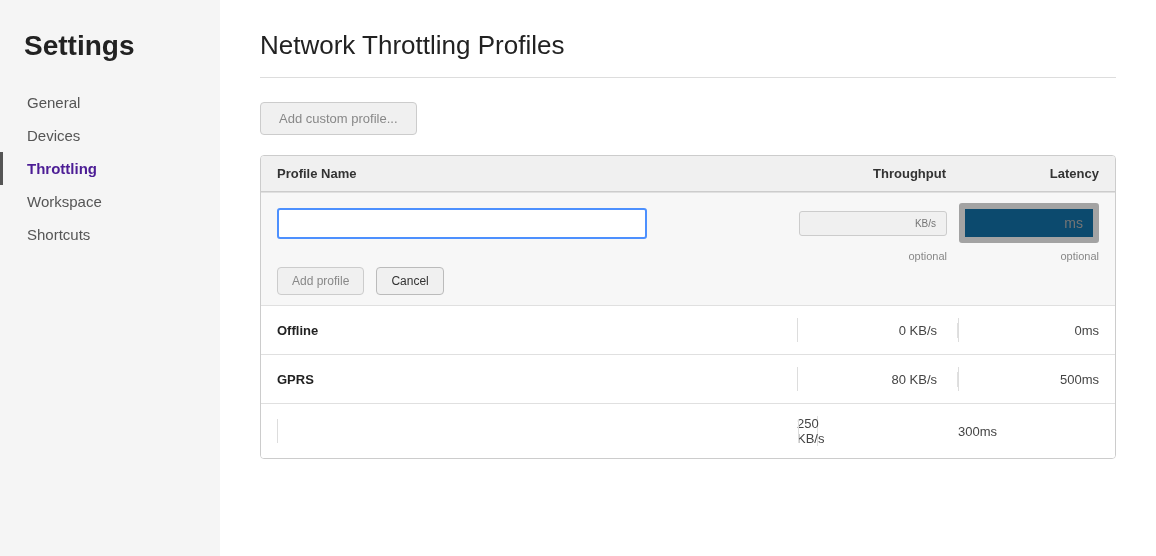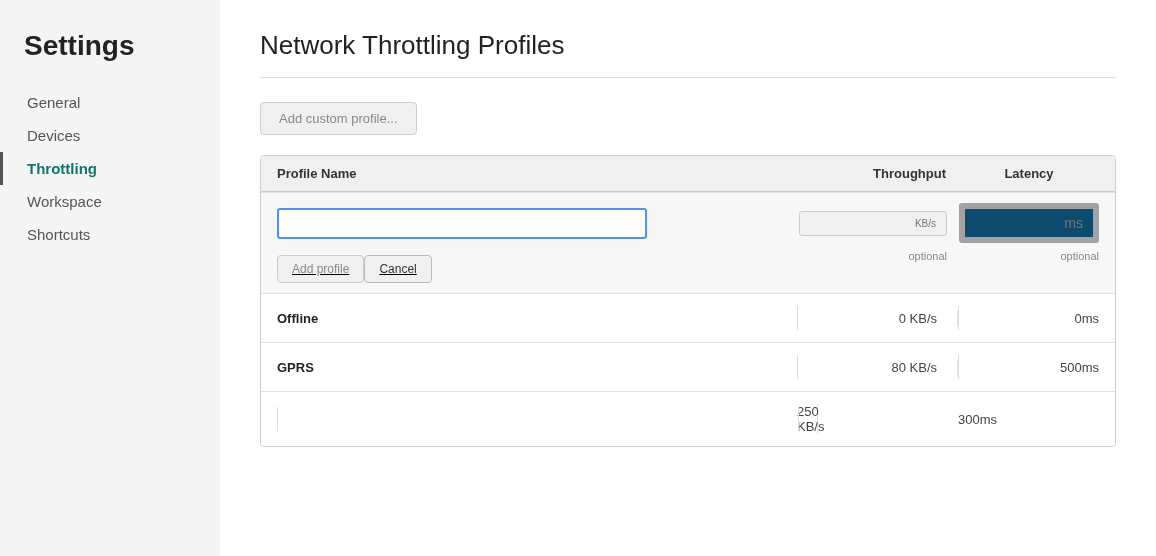--- a/index.html
+++ b/index.html
@@ -36,21 +36,21 @@
       padding: 8px 24px;
       font-size: 15px;
       color: #555;
       cursor: pointer;
       position: relative;
       border-left: 3px solid transparent;
       text-decoration: none;
     }
 
     .sidebar-item.active {
-      color: #0f766e;
+      color: #4c1d95;
       font-weight: 600;
       border-left: 3px solid #555;
     }
 
     .main-content {
       flex: 1;
       background: #fff;
       padding: 30px 40px 30px 40px;
       overflow-y: auto;
     }
@@ -129,23 +129,22 @@
 
     .optional-label {
       font-size: 11px;
       color: #888;
       text-align: right;
       margin-top: 3px;
     }
 
     .action-row {
       display: flex;
-      gap: 0;
-      margin-top: 8px;
-      text-decoration: underline;
+      gap: 12px;
+      margin-top: 20px;
     }
 
     .btn-add-profile {
       background: #f0f0f0;
       border: 1px solid #ccc;
       border-radius: 4px;
       padding: 6px 14px;
       font-size: 12px;
       color: #888;
       cursor: default;
@@ -256,21 +255,21 @@
 
   <button class="add-profile-btn">Add custom profile...</button>
 
   <div class="table-container">
 
     <div class="header-row">
       <span class="table-header-cell">Profile Name</span>
       <span class="vdivider"></span>
       <span class="table-header-cell right" style="text-align:right; padding-right:12px;">Throughput</span>
       <span class="vdivider"></span>
-      <span class="table-header-cell right" style="text-align:center;">Latency</span>
+      <span class="table-header-cell right" style="text-align:right;">Latency</span>
     </div>
 
     <div class="input-row-wrapper">
       <div class="input-fields-grid">
         <div class="input-cell">
           <input class="profile-name-input" type="text" placeholder="" style="">
         </div>
         <div style="padding-right:12px;">
           <input class="throughput-input" type="text" placeholder="KB/s" style="">
         </div>

